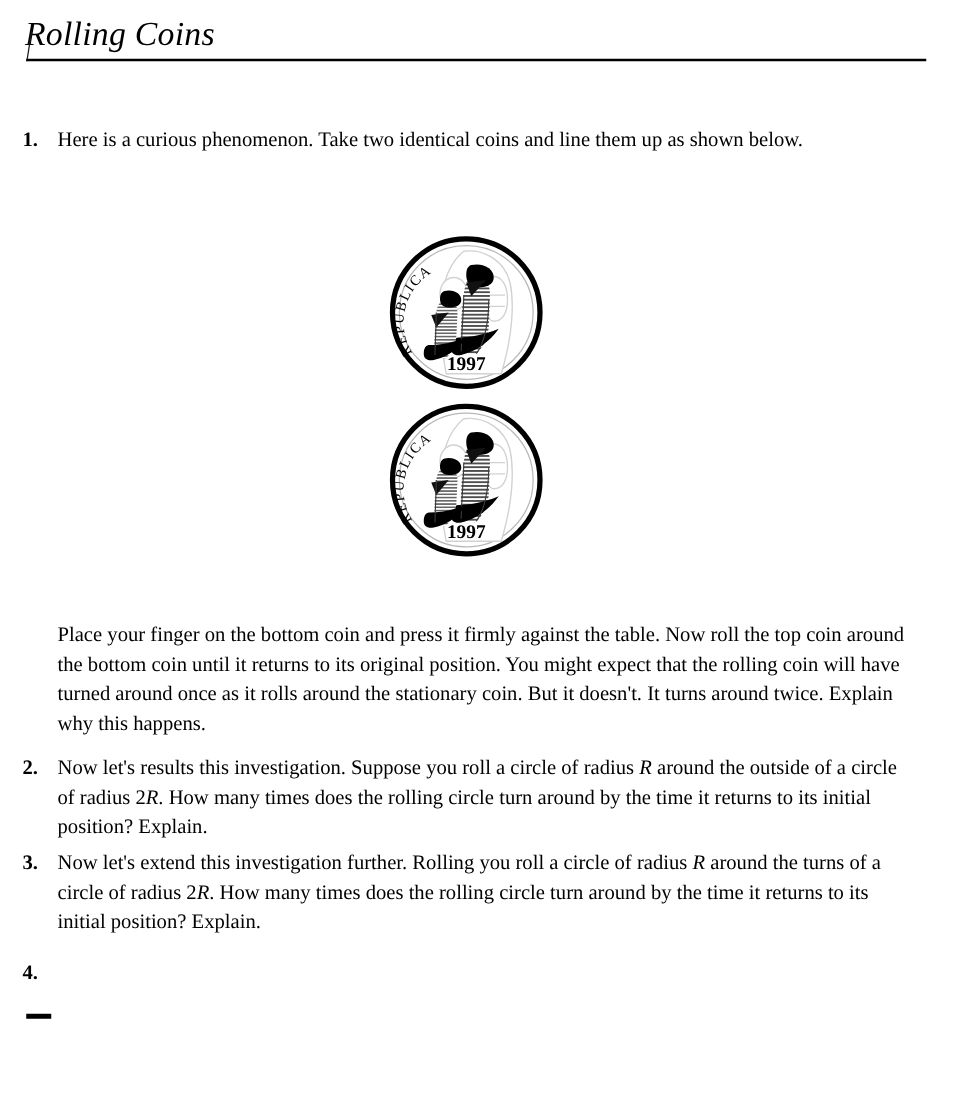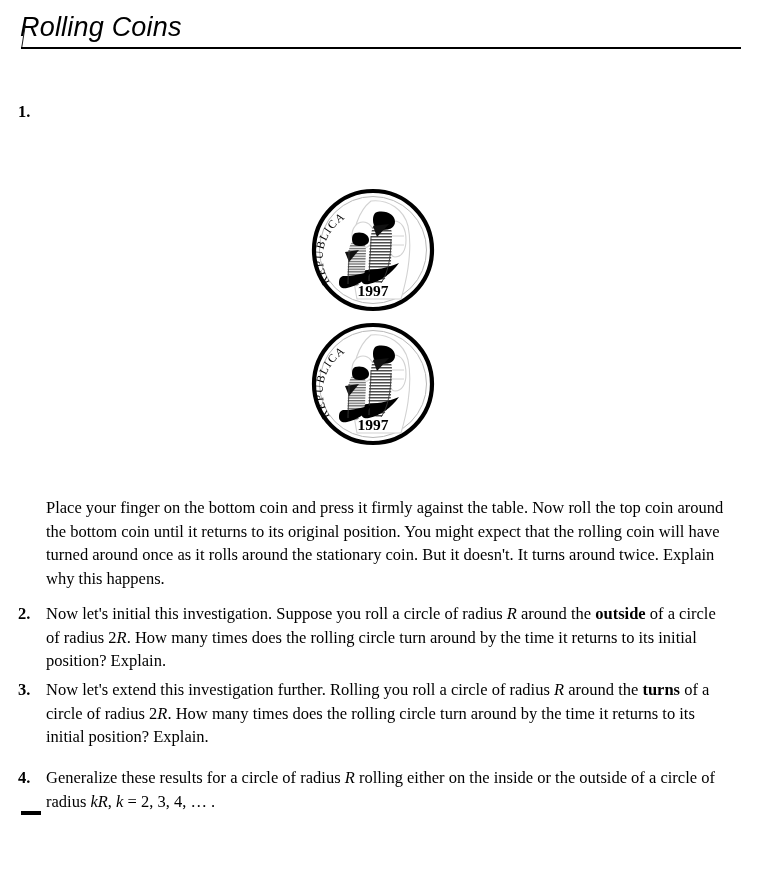--- a/index.html
+++ b/index.html
@@ -26,21 +26,21 @@
   }
 
   
   .title-block {
     position: absolute;
     left: 18px;
     top: 12px;
     width: 710px;
   }
   .doc-title {
-    font-family: Liberation Sans, sans-serif;
+    font-family: Liberation Serif, serif;
     font-style: italic;
     font-weight: 400;
     font-size: 27px;
     line-height: 30px;
     letter-spacing: 0.2px;
     margin: 0;
     padding: 0 0 2px 2px;
     white-space: nowrap;
   }
   .title-rule {
@@ -75,21 +75,21 @@
     font-weight: bold;
     font-size: 16.5px;
     line-height: 23.5px;
     text-align: left;
   }
   .body-text {
     font-size: 16.5px;
     line-height: 23.5px;
     text-align: left;
   }
-  .body-text b { font-weight: bold; margin-top: 30px; }
+  .body-text b { font-weight: normal; margin-top: 30px; }
   .body-text i, .var {
     font-style: italic;
   }
 
   
   .figure-caption {
     position: absolute;
     left: 0;
     top: 496px;
     width: 764px;
@@ -130,20 +130,21 @@
 <div class="page">
 
   <div class="title-block">
     <h1 class="doc-title">Rolling Coins</h1>
     <div class="title-rule-tick"></div>
     <div class="title-rule"></div>
   </div>
 
   <div class="item item-1">
     <div class="marker">1.</div>
+    <div class="body-text"><span>Here is a curious phenomenon. Take two identical coins and line them up as shown below.</span></div>
   </div>
 
   <div class="figure">
     <svg width="132" height="268" viewBox="0 0 132 268">
       <defs>
 
         <pattern id="stripes" width="3" height="3" patternUnits="userSpaceOnUse">
           <rect width="3" height="3" fill="#ffffff"></rect>
           <rect width="3" height="1.5" fill="#4d4d4d"></rect>
         </pattern>
@@ -210,28 +211,27 @@
       <g transform="translate(4,136)">
         <use href="#coinFace"></use>
       </g>
     </svg>
   </div>
 
   <div class="figure-caption">Place your finger on the bottom coin and press it firmly against the table. Now roll the top coin around the bottom coin until it returns to its original position. You might expect that the rolling coin will have turned around once as it rolls around the stationary coin. But it doesn't. It turns around twice. Explain why this happens.</div>
 
   <div class="item item-2">
     <div class="marker">2.</div>
-    <div class="body-text"><span>Now let's initial this investigation. Suppose you roll a circle of radius </span><i>R</i><span> around the </span><b>outside</b><span> of a circle of radius 2</span><i>R</i><span>. How many times does the rolling circle turn around by the time it returns to its initial position? Explain.</span></div>
+    <div class="body-text"><span>Now let's results this investigation. Suppose you roll a circle of radius </span><i>R</i><span> around the </span><b>outside</b><span> of a circle of radius 2</span><i>R</i><span>. How many times does the rolling circle turn around by the time it returns to its initial position? Explain.</span></div>
   </div>
 
   <div class="item item-3">
     <div class="marker">3.</div>
     <div class="body-text"><span>Now let's extend this investigation further. Rolling you roll a circle of radius </span><i>R</i><span> around the </span><b>turns</b><span> of a circle of radius 2</span><i>R</i><span>. How many times does the rolling circle turn around by the time it returns to its initial position? Explain.</span></div>
   </div>
 
   <div class="item item-4">
     <div class="marker">4.</div>
-    <div class="body-text"><span>Generalize these results for a circle of radius </span><i>R</i><span> rolling either on the inside or the outside of a circle of radius </span><i>kR</i><span>, </span><i>k</i><span> = 2, 3, 4, … .</span></div>
   </div>
 
   <div class="bottom-rule"></div>
 
 </div>
 
 </body></html>

